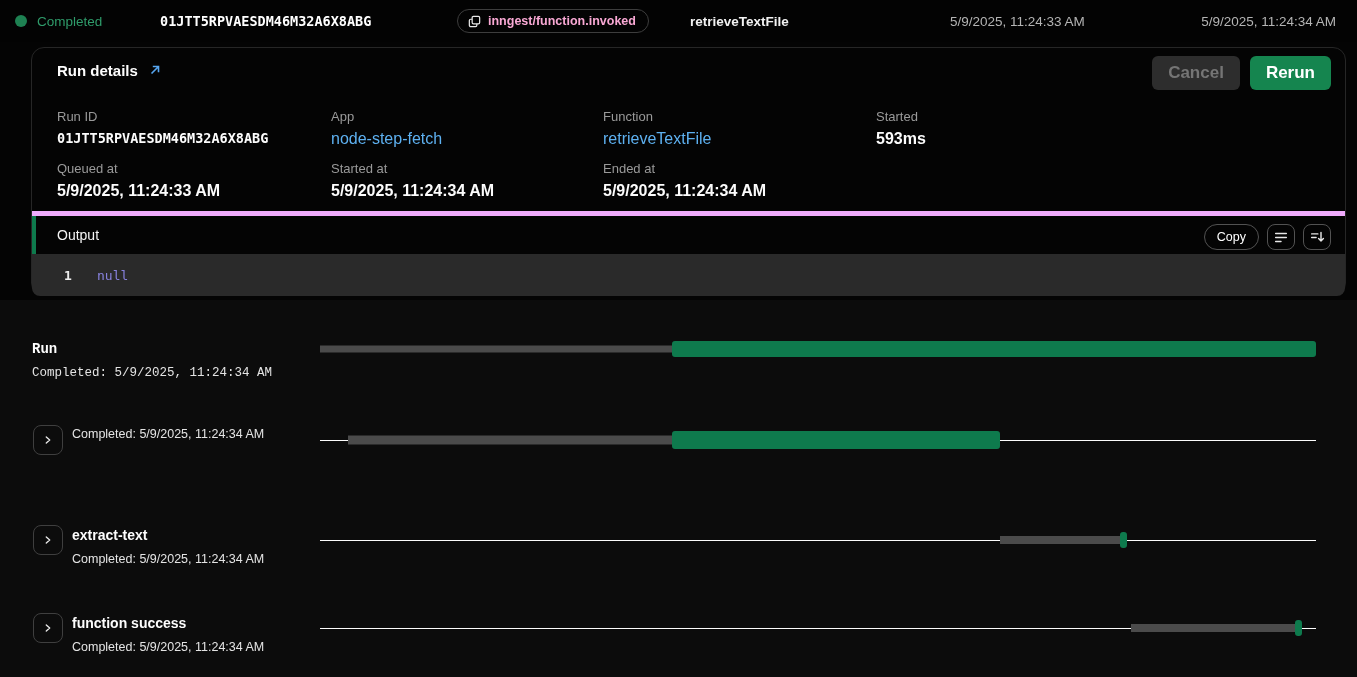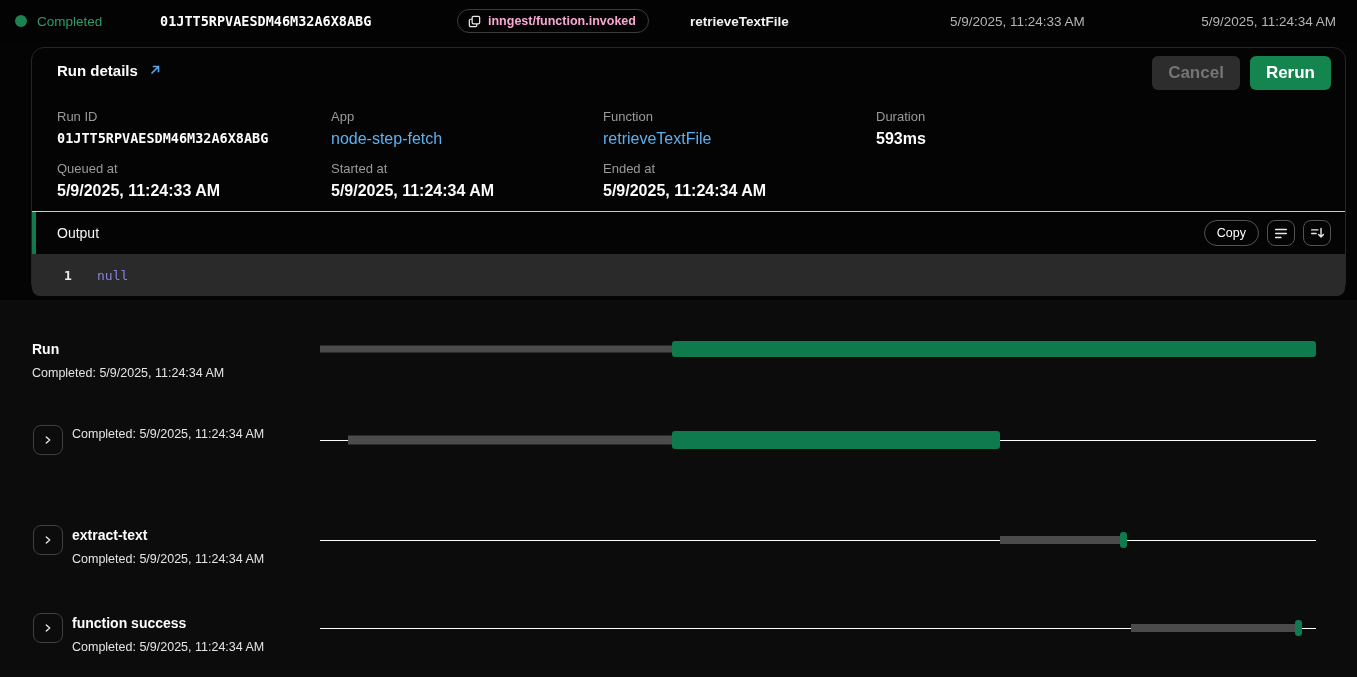--- a/index.html
+++ b/index.html
@@ -37,21 +37,21 @@
 
   .field { position:absolute; }
   .field .lbl { font-size:13px; color:#9a9a9a; margin-bottom:6px; }
   .field .val { font-size:16px; font-weight:bold; color:#fcfcfc; }
   .field .val.mono { font-family:"DejaVu Sans Mono", monospace; font-size:13.5px; }
   .field .val.link { color:#5eb1f1; font-weight:normal; cursor:pointer; }
   .fcol1 { left:25px; }  .fcol2 { left:299px; } .fcol3 { left:571px; } .fcol4 { left:844px; }
   .frow1 { top:61px; }   .frow2 { top:113px; }
 
   .output-section { position:absolute; left:0; right:0; top:163px; height:43px;
-                    border-top:1px solid #f0abfc; display:flex; align-items:center; }
+                    border-top:5px solid #f0abfc; display:flex; align-items:center; }
   .output-accent { position:absolute; left:0; top:0; width:4px; height:43px; background:#0e7a4d; }
   .output-title { margin-left:25px; font-size:14px; color:#f4f4f4; }
   .output-actions { position:absolute; right:14px; top:8px; display:flex; gap:8px; align-items:center; }
   .copy-btn { height:26px; padding:0 12px; border:1px solid #525252; border-radius:13px;
               background:transparent; color:#fff; font-size:12.5px; font-family:"Liberation Sans",sans-serif; cursor:pointer; }
   .icon-btn { width:28px; height:26px; border:1px solid #525252; border-radius:8px;
               background:transparent; display:flex; align-items:center; justify-content:center; cursor:pointer; }
 
   .code-block { position:absolute; left:0; right:0; top:206px; height:42px; background:#2a2a2a;
                 border-radius:0 0 8px 8px; display:flex; align-items:center;
@@ -124,21 +124,21 @@
     </div>
     <div class="field fcol2 frow1">
       <div class="lbl">App</div>
       <div class="val link">node-step-fetch</div>
     </div>
     <div class="field fcol3 frow1">
       <div class="lbl">Function</div>
       <div class="val link">retrieveTextFile</div>
     </div>
     <div class="field fcol4 frow1">
-      <div class="lbl">Duration</div>
+      <div class="lbl">Started</div>
       <div class="val">593ms</div>
     </div>
     <div class="field fcol1 frow2">
       <div class="lbl">Queued at</div>
       <div class="val">5/9/2025, 11:24:33 AM</div>
     </div>
     <div class="field fcol2 frow2">
       <div class="lbl">Started at</div>
       <div class="val">5/9/2025, 11:24:34 AM</div>
     </div>
@@ -166,21 +166,21 @@
     </div>
 
     <div class="code-block">
       <span class="line-no">1</span>
       <span class="code-null">null</span>
     </div>
   </div>
 
   <div class="trace-section">
 
-    <div class="trace-row" style="top:38px; height:60px;">
+    <div class="trace-row" style="top:38px; height:60px;font-family:Liberation Mono, monospace;">
       <div class="trace-meta meta-flush">
         <div class="trace-name">Run</div>
         <div class="trace-sub">Completed: 5/9/2025, 11:24:34 AM</div>
       </div>
       <div class="timeline" style="top:1px;">
           <div class="tl-seg tl-queued" style="left: 0%; width: 35.3%; height: 7px;"></div>
           <div class="tl-seg tl-active" style="left: 35.3%; width: 64.7%; height: 16px;"></div>
         </div>
     </div>
 

